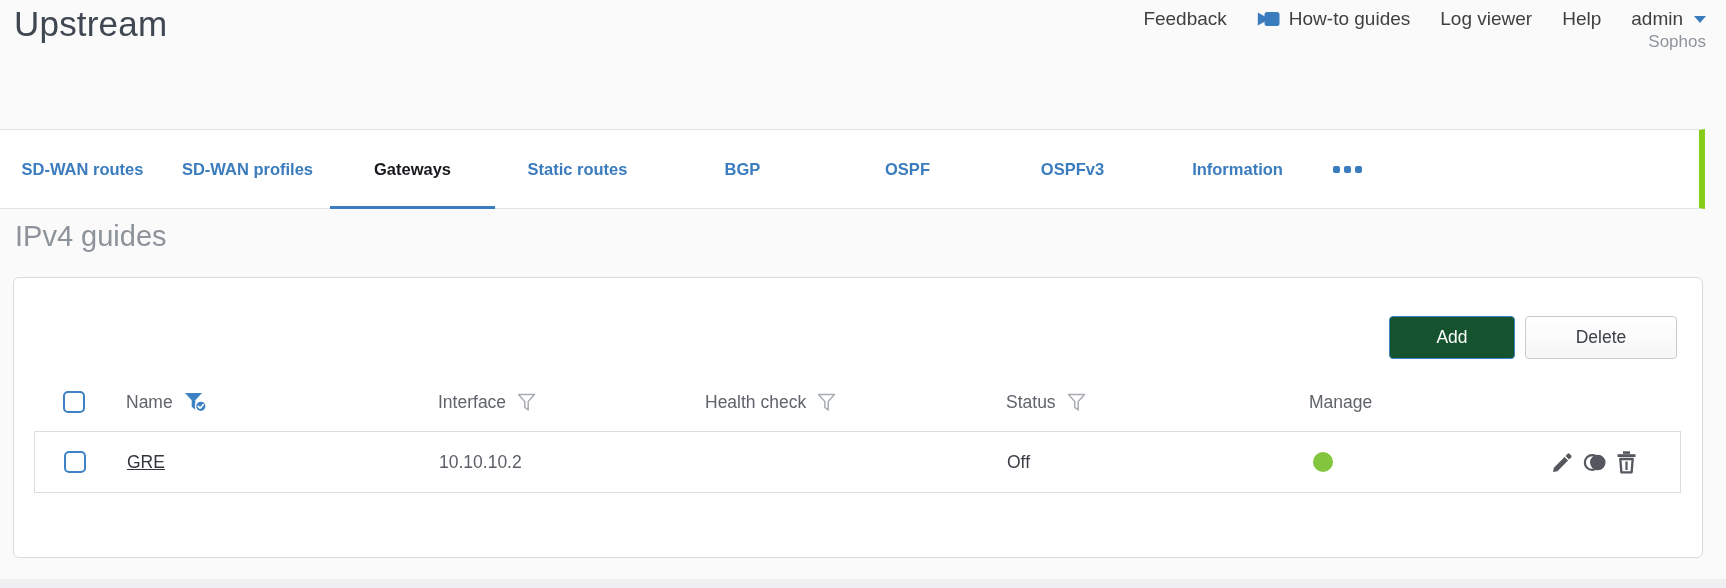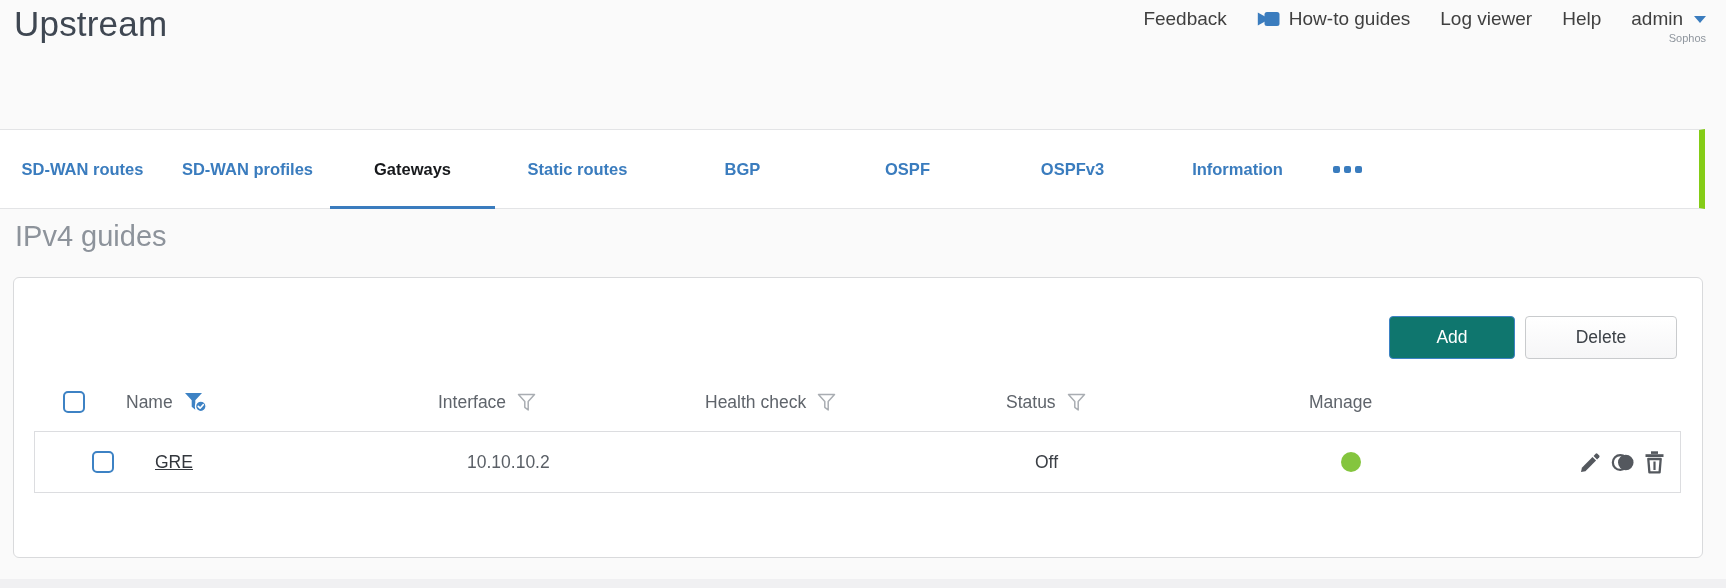--- a/index.html
+++ b/index.html
@@ -22,21 +22,21 @@
     font-size:19px; color:#404040;
   }
   .topnav .nav-item { display:flex; align-items:center; gap:9px; cursor:pointer; white-space:nowrap; }
   .caret-down {
     width:0; height:0; margin-left:2px;
     border-left:6px solid transparent; border-right:6px solid transparent;
     border-top:7px solid #3a7cbe;
   }
   .brand-line {
     position:absolute; top:32px; right:20px;
-    font-size:11px; color:#8e959d;
+    font-size:17px; color:#8e959d;
   }
 
   
   .tabbar {
     position:absolute; top:129px; left:0;
     width:1705px; height:80px;
     background:#ffffff;
     border-top:1px solid #e3e4e6;
     border-bottom:1px solid #e3e4e6;
     border-right:6px solid #84cc16;
@@ -67,36 +67,36 @@
   .panel {
     position:absolute; top:277px; left:13px;
     width:1690px; height:281px;
     background:#ffffff;
     border:1px solid #d9dadc; border-radius:6px;
   }
 
   
   .btn-row { position:absolute; top:38px; right:25px; display:flex; gap:10px; }
   .btn { height:43px; border-radius:4px; font-size:17.5px; display:flex; align-items:center; justify-content:center; cursor:pointer; font-family:inherit; }
-  .btn-primary { width:126px; background:#0f766e; color:#ffffff; border:1px solid #3d82c4; }
+  .btn-primary { width:126px; background:#14532d; color:#ffffff; border:1px solid #3d82c4; }
   .btn-secondary { width:152px; background:linear-gradient(#ffffff,#f6f6f7); color:#3d4248; border:1px solid #c9cbcd; }
 
   
   .table-wrap { position:absolute; top:95px; left:20px; width:1647px; }
   .grid-row {
     display:grid;
     grid-template-columns:92px 312px 267px 301px 303px 239px 133px;
     align-items:center;
   }
   .thead { height:58px; font-size:17.5px; color:#5f646b; }
   .th { display:flex; align-items:center; gap:10px; }
   .trow {
     height:62px; background:#fff;
     border:1px solid #dcdde0;
-    font-size:17.5px; color:#3b3f45;padding-left:28px;
+    font-size:17.5px; color:#3b3f45;
   }
   .cb-cell { padding-left:29px; }
   .checkbox {
     width:22px; height:22px; border:2px solid #3d82c4;
     border-radius:5px; background:#fff; cursor:pointer;
   }
   .name-link { color:#33373d; text-decoration:underline; cursor:pointer; font-weight:400; }
   .ip-text { color:#5a5f66; }
   .status-dot {
     width:20px; height:20px; border-radius:50%;

